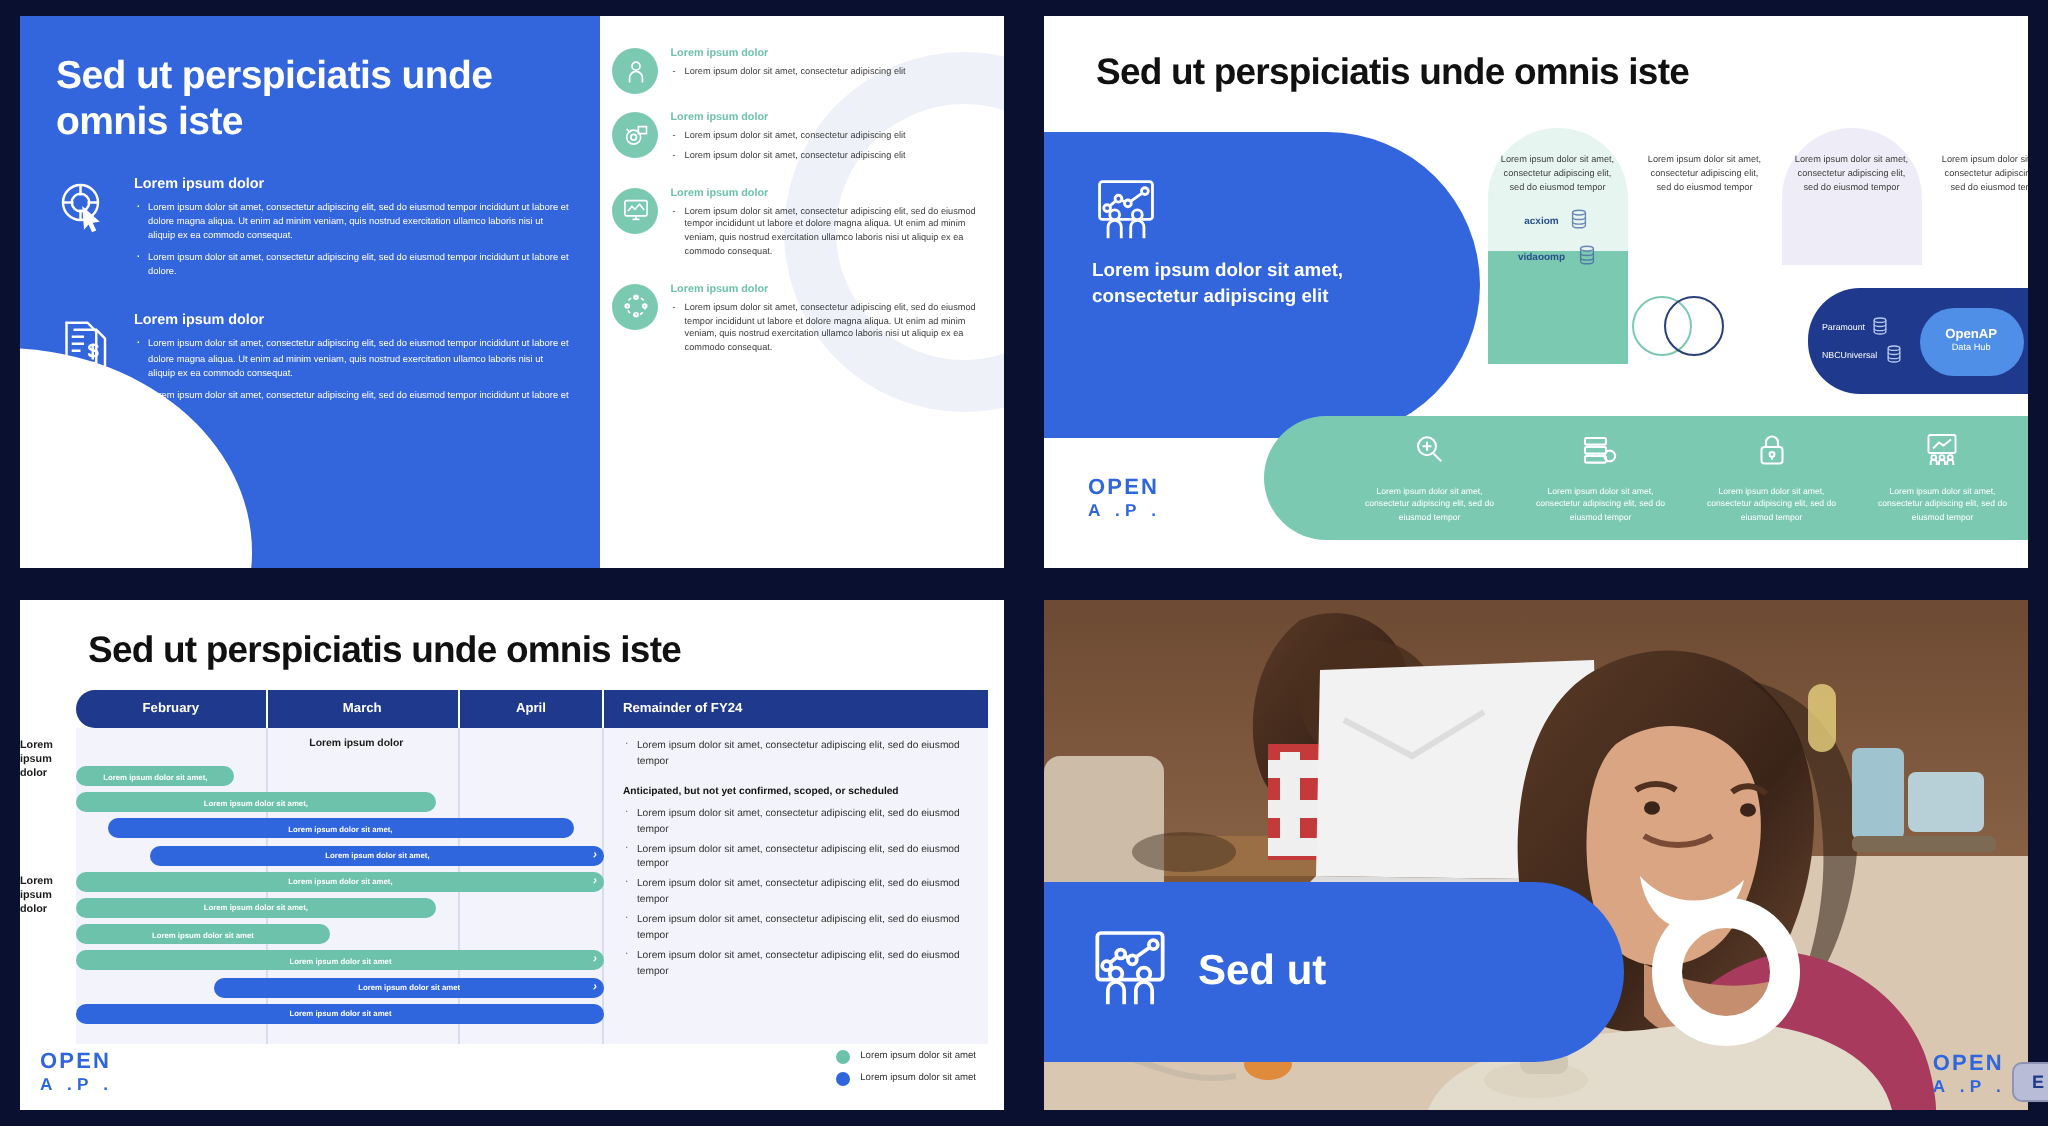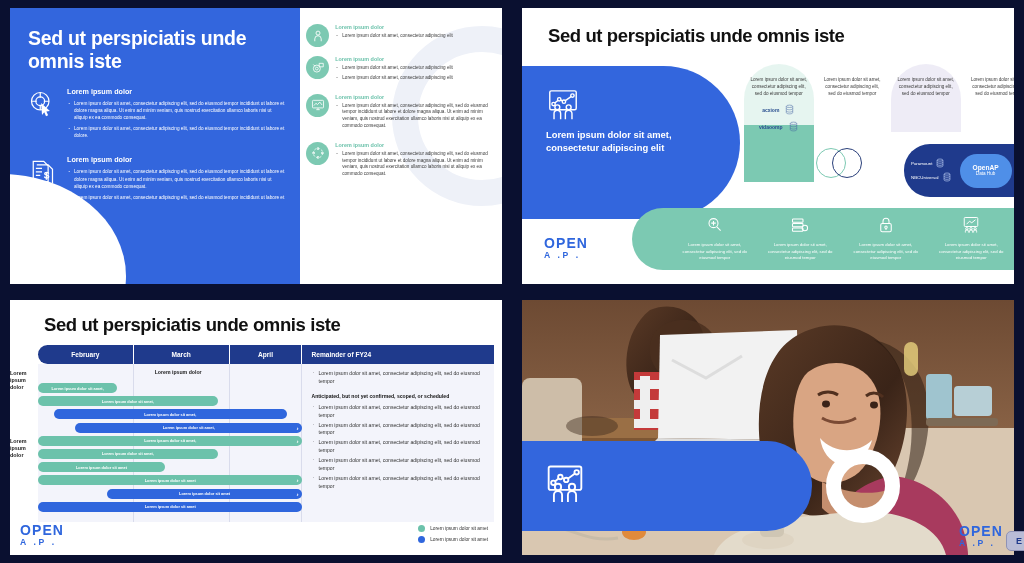--- a/index.html
+++ b/index.html
@@ -198,21 +198,21 @@
   .s4-pill svg { width:42px; height:42px; }
   .s4-pill-t { font-size:21px; font-weight:700; line-height:1.18; }
   .s4-ring {
     position:absolute; left:304px; bottom:32px; width:74px; height:74px;
     border:15px solid #fff; border-radius:50%; z-index:6;
   }
   .s4-logo { position:absolute; right:11px; bottom:7px; z-index:7; }
 
   
   .oap { line-height:1; }
-  .oap .l1 { font-size:14px; font-weight:700; letter-spacing:1.1px; }
+  .oap .l1 { font-size:11px; font-weight:700; letter-spacing:1.1px; }
   .oap .l2 { font-size:8.6px; font-weight:700; letter-spacing:2.6px; margin-top:1px; }
   .oap.white { color:#fff; }
   .oap.blue { color:#2f66dd; }
 
   
   .edge-btn {
     position:absolute; right:-8px; bottom:12px; z-index:50;
     width:26px; height:20px; background:#b9bcd6; border-radius:5px;
     border:1px solid #8e92b5;
     color:#1f3a8c; font-size:9px; font-weight:700;
@@ -683,20 +683,21 @@
             <circle cx="8" cy="17" r="1.9" fill="#3366dd"></circle>
               <circle cx="14" cy="12" r="1.9" fill="#3366dd"></circle>
             <circle cx="19" cy="14.5" r="1.9" fill="#3366dd"></circle>
               <circle cx="28" cy="8" r="1.9" fill="#3366dd"></circle>
             <circle cx="12" cy="20.5" r="2.7" fill="#3366dd"></circle>
               <circle cx="24" cy="20.5" r="2.7" fill="#3366dd"></circle>
             <path d="M8.5 33.5v-6a3.5 3.5 0 017 0v6M20.5 33.5v-6a3.5 3.5 0 017 0v6"></path>
           </svg>
         </span>
         <div class="s4-pill-t">
+          <div>Sed ut</div>
         </div>
       </div>
 
       <div class="s4-ring"></div>
 
       <div class="s4-logo oap blue">
         <div class="l1">OPEN</div>
         <div class="l2">A .P .</div>
       </div>
     </div>

